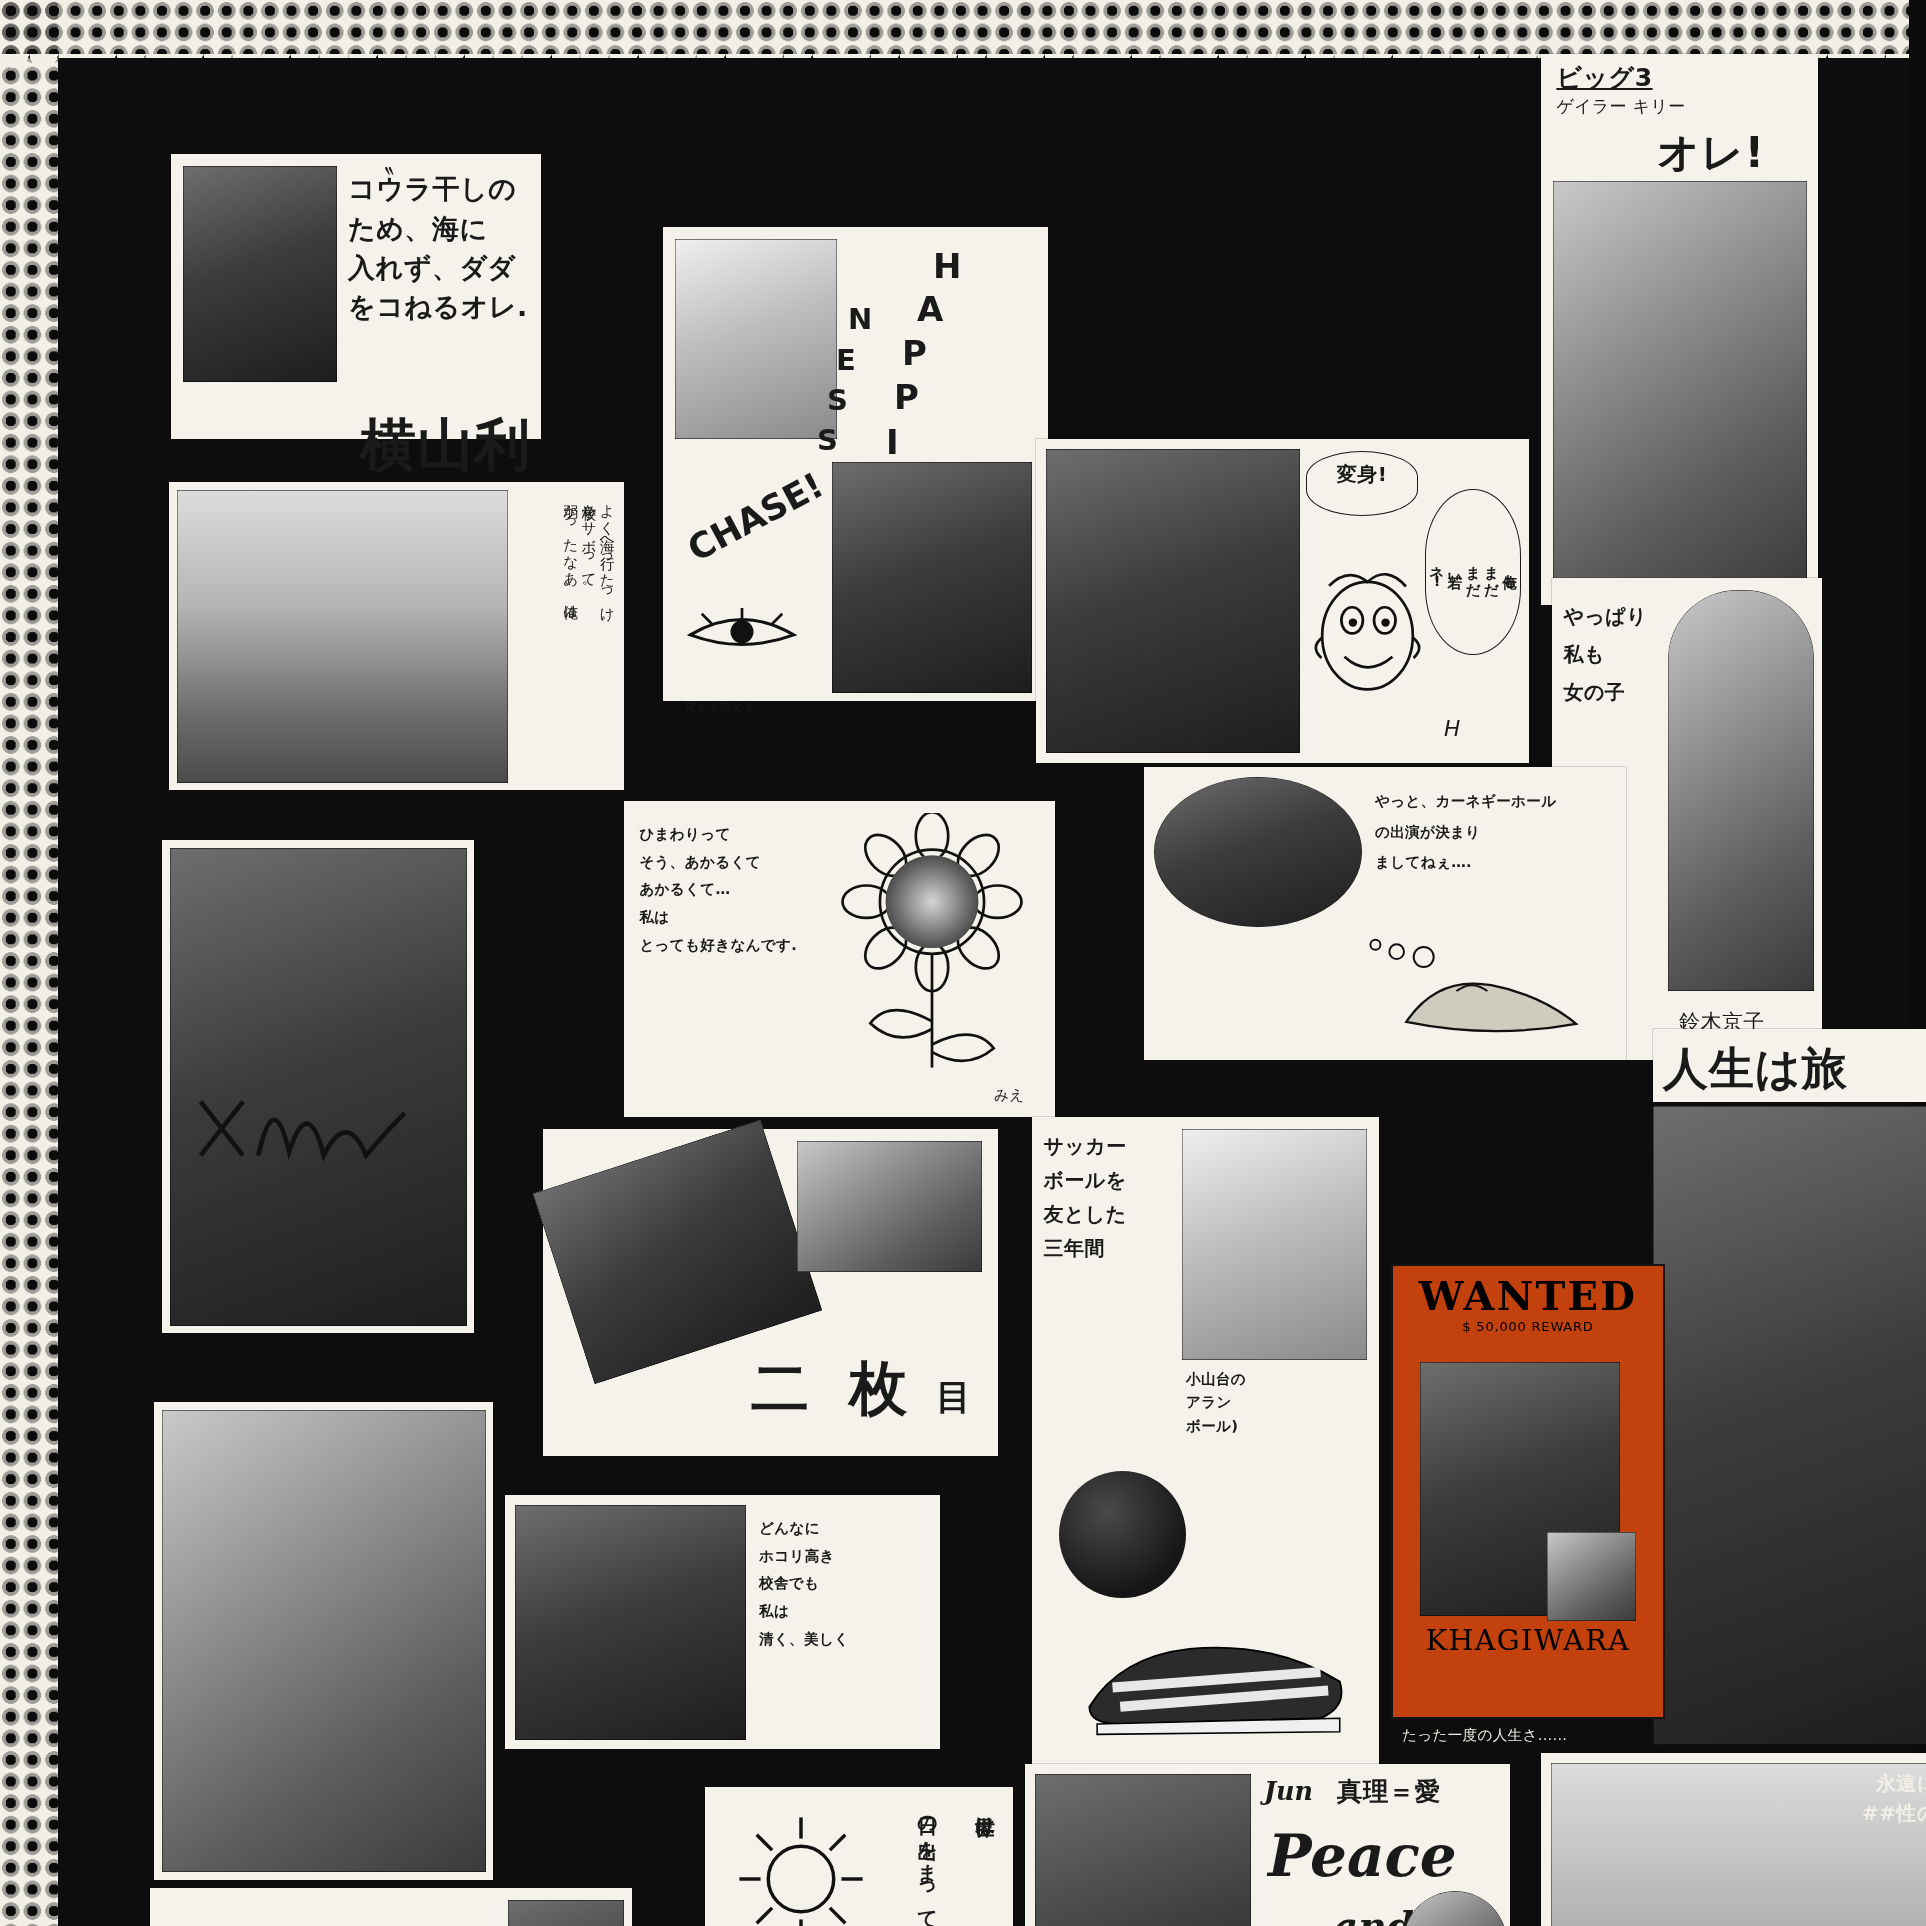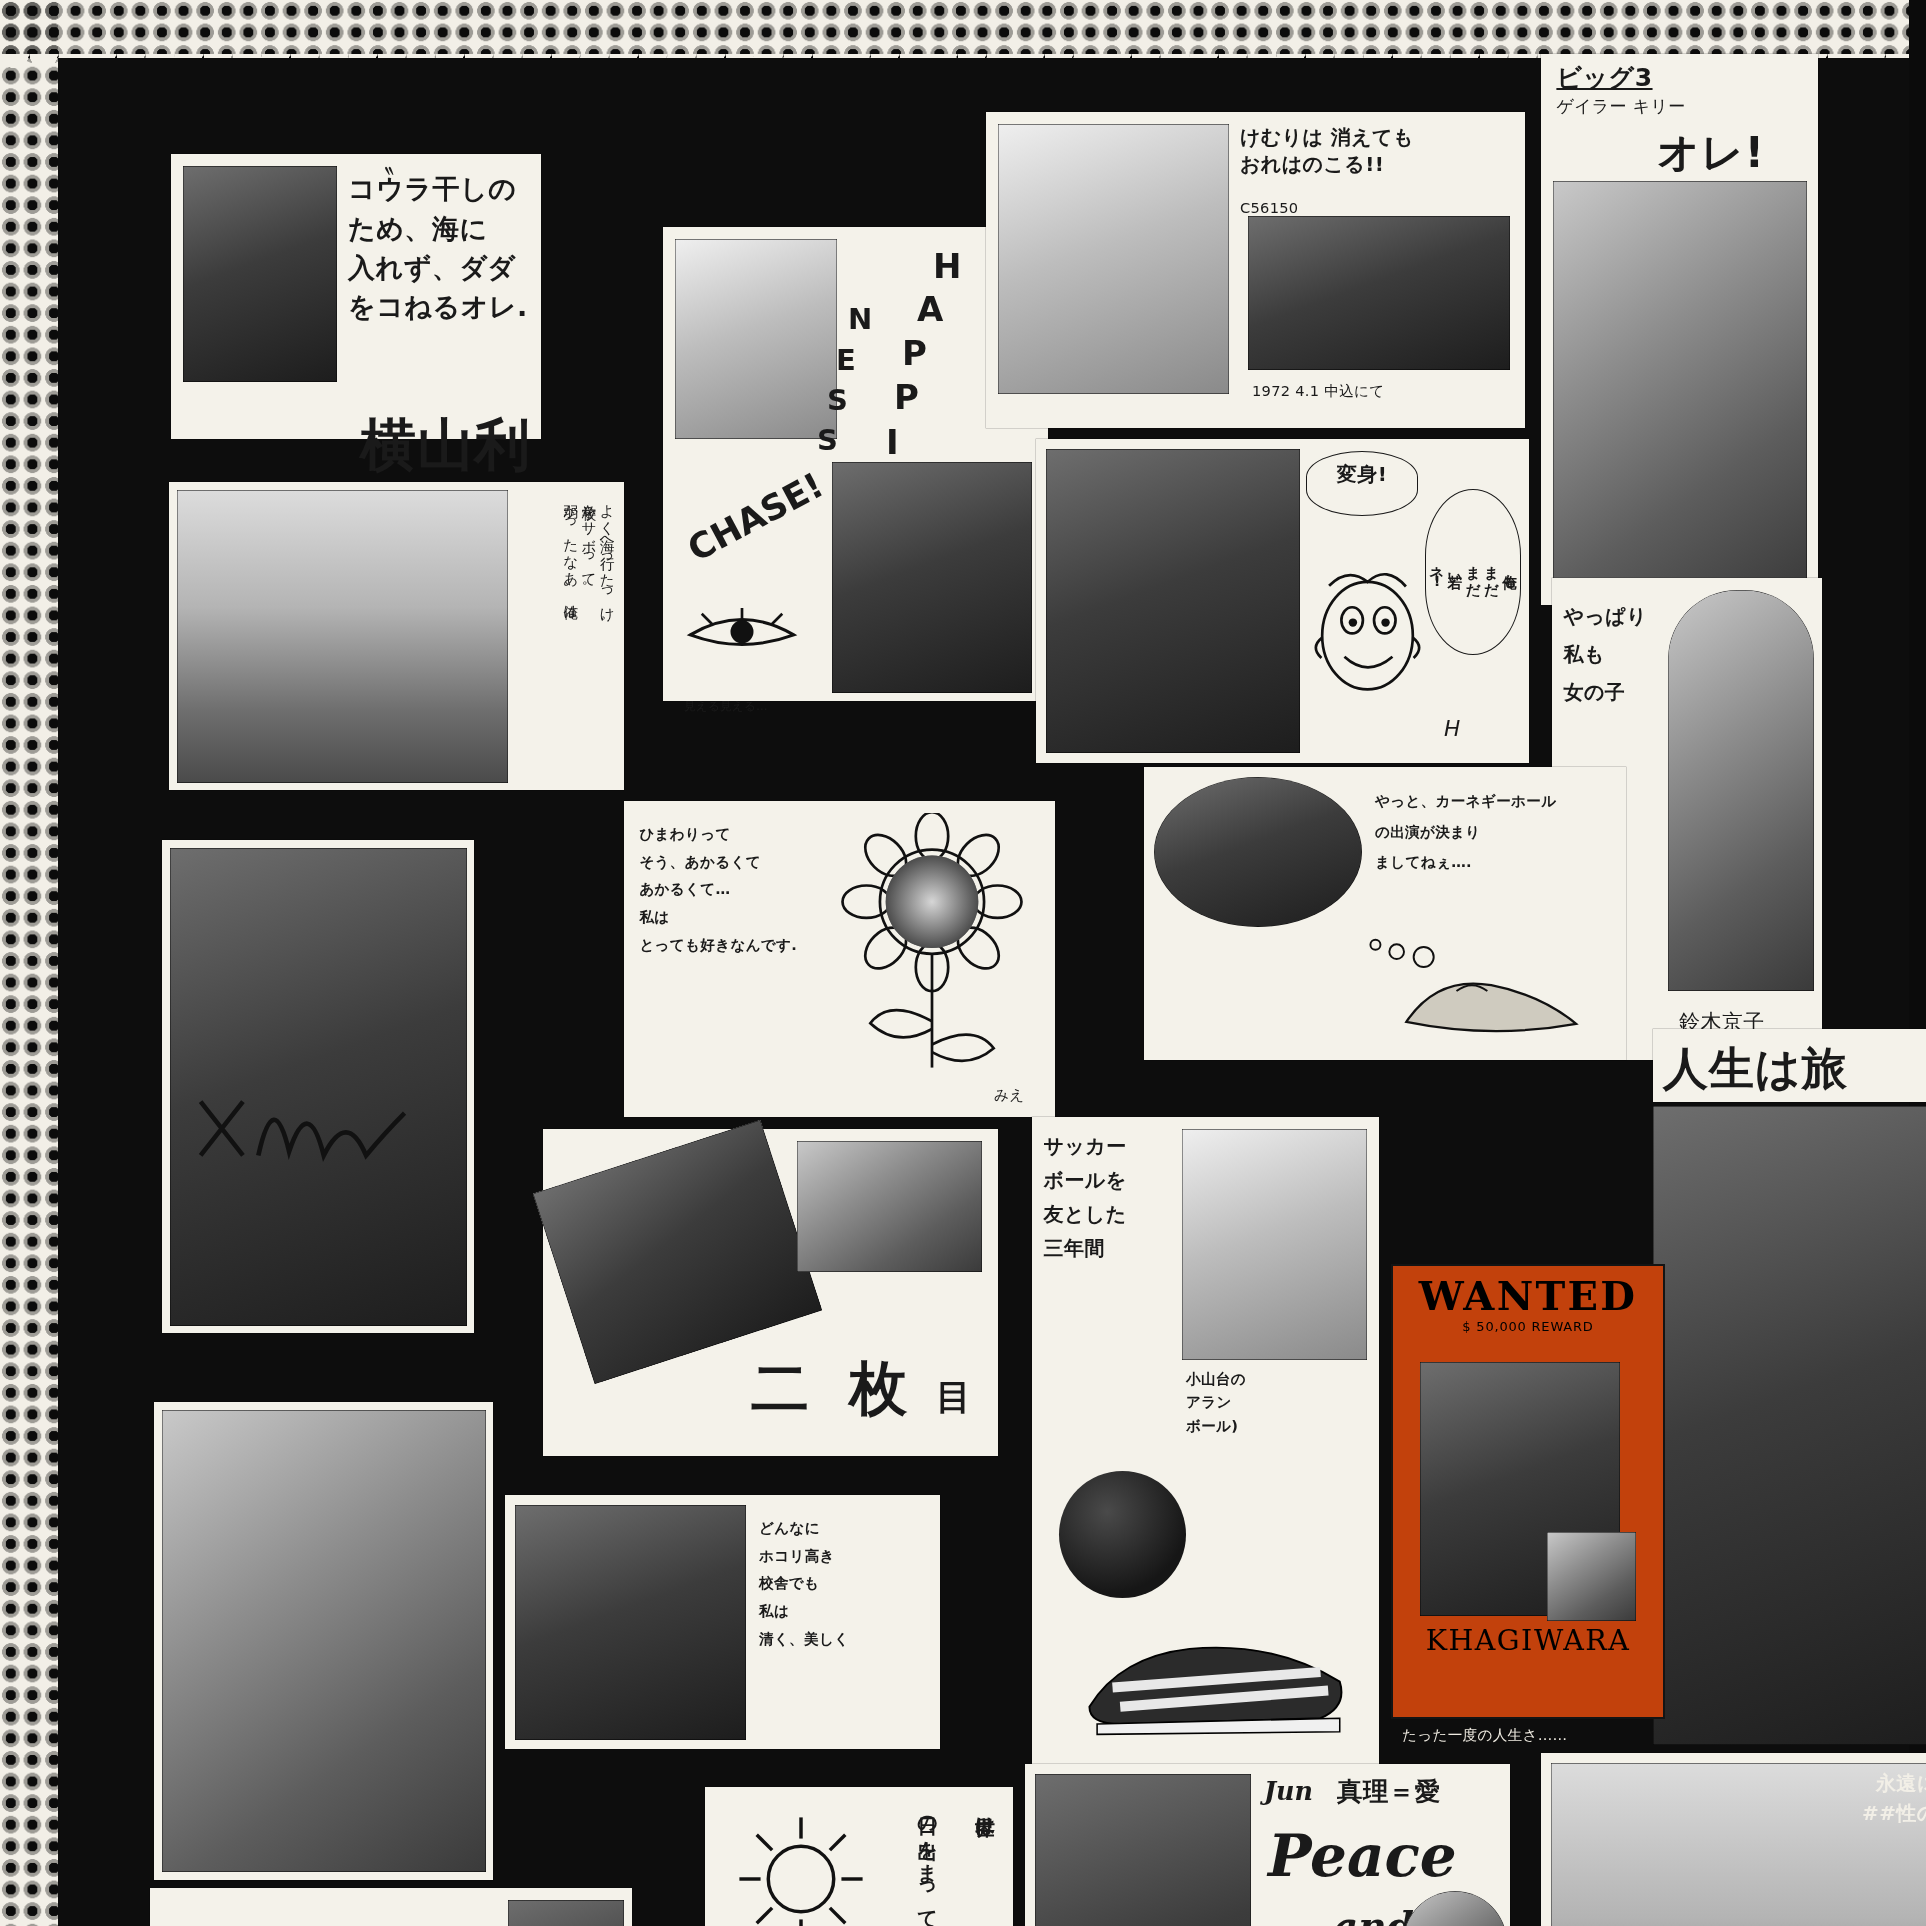--- a/index.html
+++ b/index.html
@@ -159,28 +159,20 @@
     <svg class="eye" style="left:23px;top:381px;width:112px;height:46px;" viewBox="0 0 290 120">
       <path d="M10 70 Q145 -10 280 70 Q145 120 10 70 Z" fill="none" stroke="#111" stroke-width="8"></path>
       <circle cx="145" cy="62" r="30" fill="#111"></circle>
       <line x1="40" y1="15" x2="70" y2="45" stroke="#111" stroke-width="7"></line>
       <line x1="145" y1="0" x2="145" y2="28" stroke="#111" stroke-width="7"></line>
       <line x1="250" y1="15" x2="220" y2="45" stroke="#111" stroke-width="7"></line>
     </svg>
     <div class="jp xs" style="position:absolute;left:21px;top:431px;">見える見える…</div>
   </div>
 
-  <div class="piece card" style="left:986px;top:112px;width:539px;height:316px;">
-    <div class="photo light" style="position:absolute;left:11.6px;top:11.6px;width:231px;height:270px;"></div>
-    <div class="jp hand med" style="position:absolute;left:254px;top:11.6px;white-space:pre-line;line-height:1.35;">けむりは 消えても
-おれはのこる!!</div>
-    <div class="photo dark" style="position:absolute;left:262px;top:104px;width:262px;height:154px;"></div>
-    <div class="jp sm" style="position:absolute;left:254px;top:87px;">C56150</div>
-    <div class="jp sm" style="position:absolute;left:266px;top:270px;">1972  4.1 中込にて</div>
-  </div>
 
   <div class="piece card" style="left:1541px;top:54px;width:277px;height:551px;">
     <div class="jp hand" style="position:absolute;left:15.4px;top:7.7px;font-size:25px;text-decoration:underline;">ビッグ3</div>
     <div class="jp" style="position:absolute;left:15.4px;top:42px;font-size:17px;">ゲイラー  キリー</div>
     <div class="jp hand" style="position:absolute;left:116px;top:73px;font-size:42px;">オレ!</div>
     <div class="photo" style="position:absolute;left:11.6px;top:127px;width:254px;height:412px;"></div>
   </div>
 
   <div class="piece card" style="left:169px;top:482px;width:455px;height:308px;">
     <div class="photo sky" style="position:absolute;left:7.7px;top:7.7px;width:331px;height:293px;"></div>

